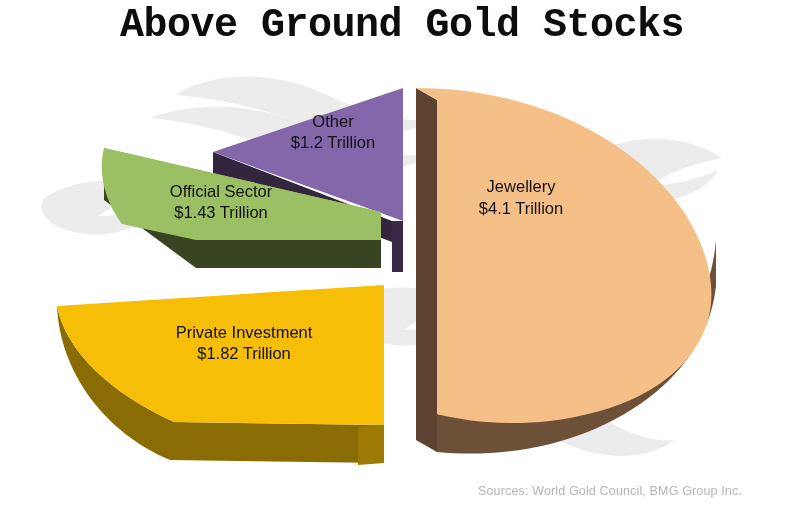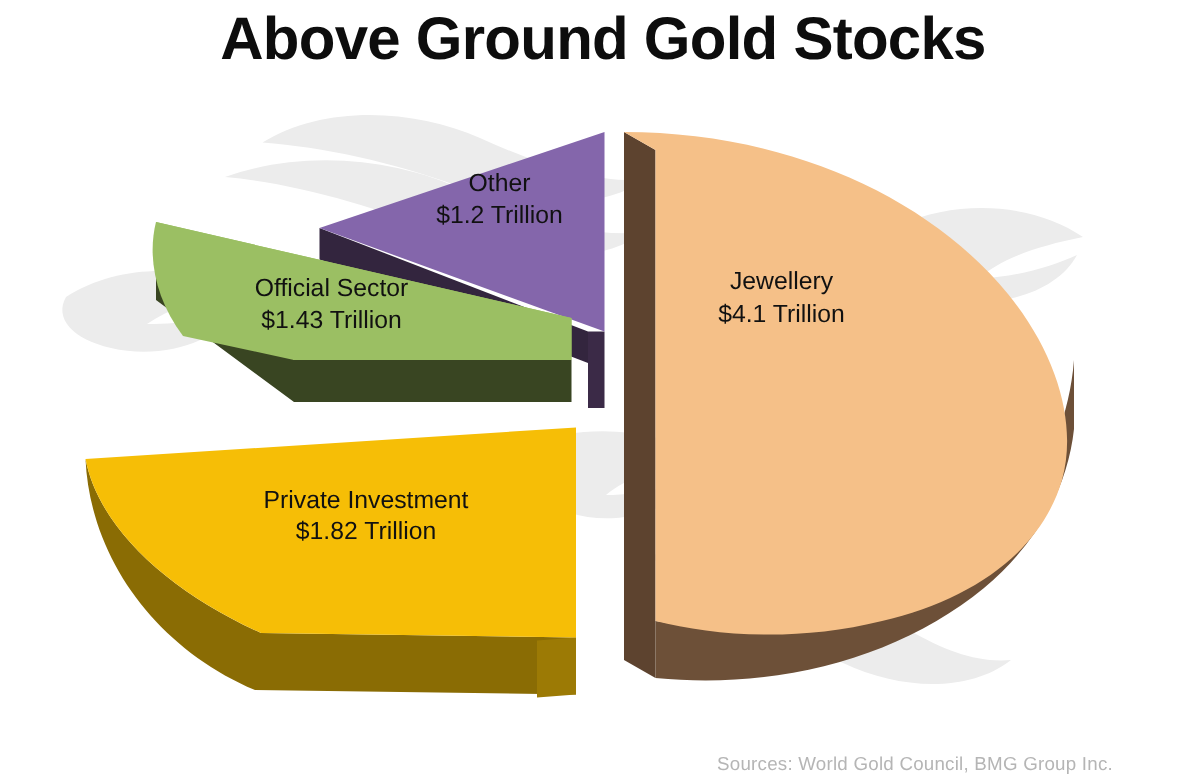--- a/index.html
+++ b/index.html
@@ -20,34 +20,34 @@
     inset: 0;
     width: 800px;
     height: 516px;
   }
   .chart-title {
     position: absolute;
     left: 0;
     top: 0;
     width: 800px;
     text-align: center;
-    font-family: Liberation Sans, sans-serif;
+    font-family: Liberation Mono, monospace;
     font-weight: bold;
     font-size: 40px;
     letter-spacing: -0.5px;
     color: #0d0d0d;
     line-height: 52px;
     padding-left: 4px;
     box-sizing: border-box;
     user-select: none;
   }
   .source-note {
     position: absolute;
     right: 58px;
-    bottom: 0;
+    bottom: 18px;
     font-family: "Liberation Sans", sans-serif;
     font-size: 12.5px;
     color: #b5b5b5;
     letter-spacing: 0.15px;
     white-space: nowrap;
   }
   svg.pie-svg {
     position: absolute;
     left: 0;
     top: 0;

